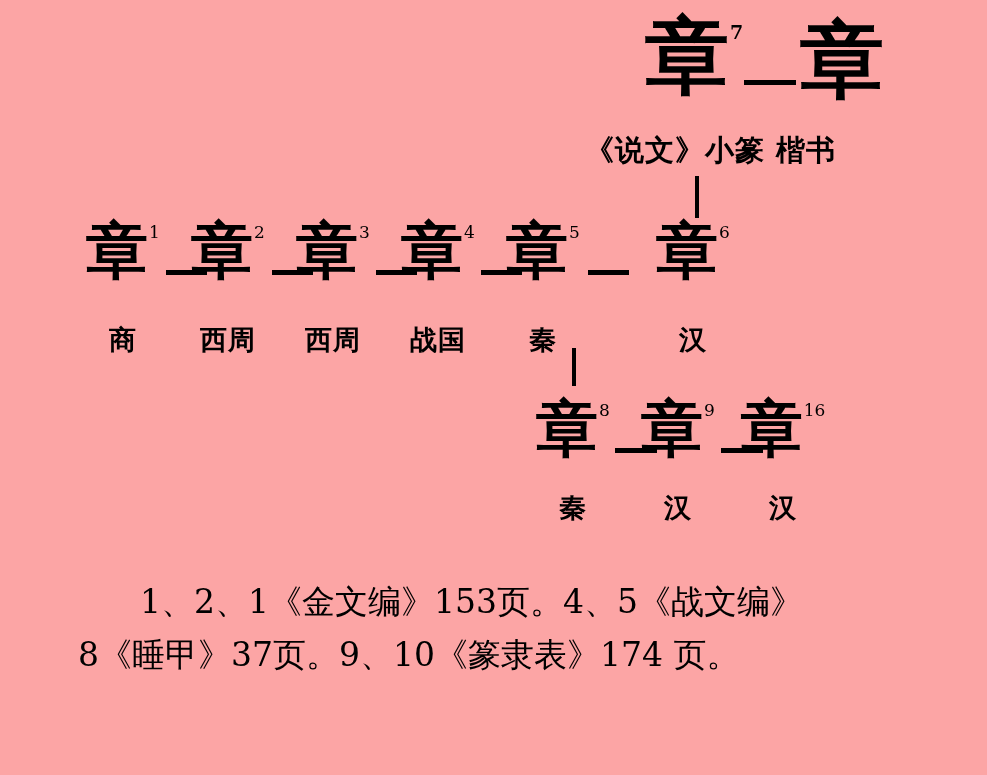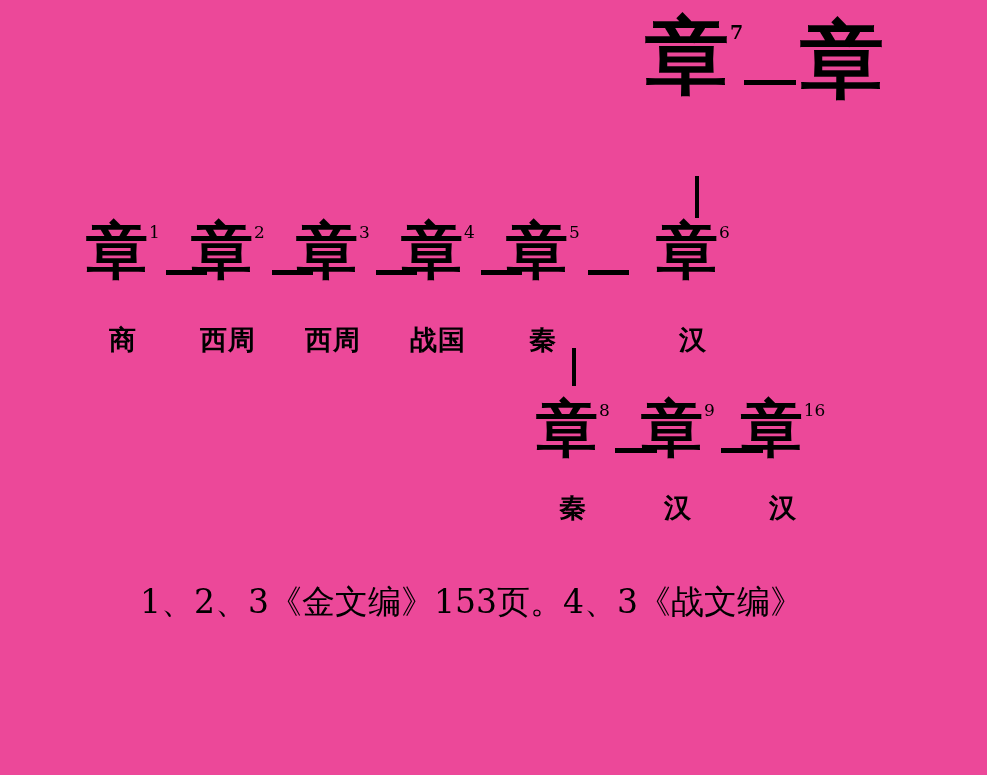--- a/index.html
+++ b/index.html
@@ -12,21 +12,21 @@
     height: 775px;
     position: relative;
     overflow: hidden;
     font-family: "DejaVu Sans", "Liberation Sans", sans-serif;
     color: #000000;
   }
 
   #page {
     position: absolute;
     inset: 0;
-    background: #ec4899;
+    background: #fca5a5;
   }
 
   
   .glyph-cell {
     position: absolute;
     display: flex;
     flex-direction: column;
     align-items: center;
     width: 96px;
   }
@@ -128,20 +128,21 @@
       <span class="glyph" style="font-size:84px;">章</span><span class="sup" style="font-size:19px; position:relative; top:-46px;">7</span>
     </div>
 
     <div class="h-dash" style="left:124px; top:66px; width:52px;"></div>
 
     <div class="top-glyph" style="left:180px; top:4px;">
       <span class="glyph" style="font-size:84px;">章</span>
     </div>
   </div>
 
+  <div id="shuowen-label">《说文》小篆  楷书</div>
 
   <div class="v-dash" style="left:695px; top:176px; height:42px;"></div>
 
   <div class="glyph-cell" style="left:75px; top:222px;">
     <div class="glyph-row">
       <span class="glyph" style="font-size:62px;">章</span>
       <span class="sup">1</span>
     </div>
     <div class="era">商</div>
   </div>
@@ -220,16 +221,17 @@
 
   <div class="glyph-cell" style="left:735px; top:400px;">
     <div class="glyph-row" style="height:86px;">
       <span class="glyph" style="font-size:62px;">章</span>
       <span class="sup">16</span>
     </div>
     <div class="era">汉</div>
   </div>
 
   <div id="caption">
-    <div class="cap-line indent">1、2、3《金文编》153页。4、3《战文编》</div>
+    <div class="cap-line indent">1、2、1《金文编》153页。4、5《战文编》</div>
+    <div class="cap-line">8《睡甲》37页。9、10《篆隶表》174 页。</div>
   </div>
 
 </div>
 
 </body></html>

